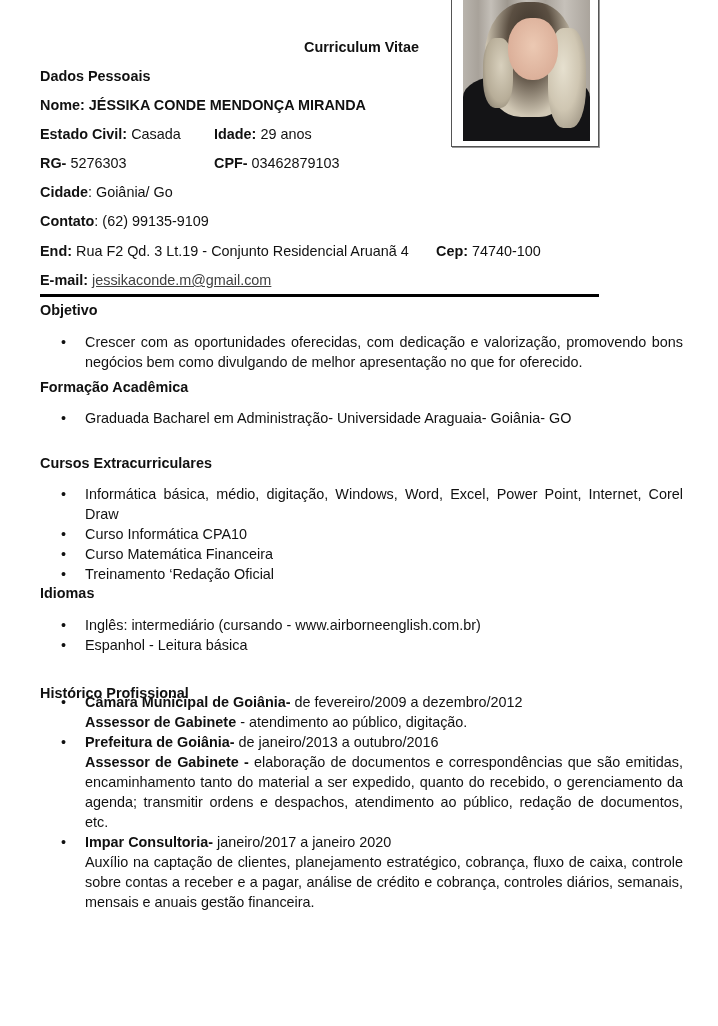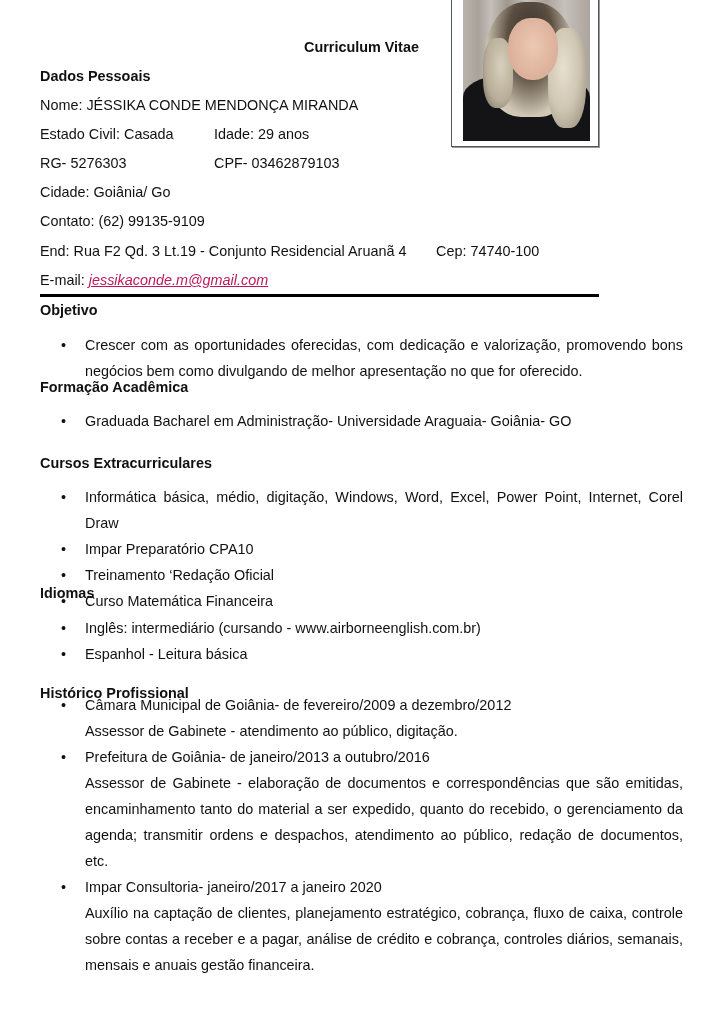--- a/index.html
+++ b/index.html
@@ -1,21 +1,21 @@
 <!DOCTYPE html>
 <html><head>
   <meta charset="utf-8">
   <style>
     html, body { margin: 0; padding: 0; background: #ffffff; }
     body {
       width: 718px; height: 1026px; position: relative; overflow: hidden;
       font-family: "Liberation Sans", sans-serif; font-size: 14.4px; color: #111;
     }
     .abs { position: absolute; white-space: nowrap; line-height: 18px; }
-    b, .b { font-weight: normal; margin-top: 38px; }
+    b, .b { font-weight: bold; margin-top: 38px; }
     .title { left: 304px; top: 38px; font-weight: bold; }
     .photo-frame {
       position: absolute; left: 451px; top: -2px; width: 146px; height: 148px;
       border: 1px solid #555; border-top: none; background: #fff;
       box-shadow: 1px 1px 0 #999;
     }
     .photo {
       position: absolute; left: 11px; top: 0; width: 127px; height: 143px; overflow: hidden;
       background: linear-gradient(90deg,#b9b4ad 0%,#a8a29a 12%,#c4bfb8 22%,#9e988f 35%,#c2bdb6 50%,#a9a39b 65%,#c6c1ba 80%,#aaa49c 100%);
     }
@@ -25,24 +25,24 @@
       background: radial-gradient(ellipse at 50% 45%, #ecc9b3 0%, #dcb09a 70%, #c99a83 100%); }
     .photo .body { position:absolute; left:0; top:78px; width:127px; height:70px; background:#141416;
       border-radius: 30% 30% 0 0; }
     .photo .hair-r { position:absolute; left:85px; top:30px; width:38px; height:100px; border-radius:40%;
       background: radial-gradient(ellipse at 40% 40%, #e6e0cf 0%, #cfc6b2 50%, #8d8474 100%); }
     .photo .hair-l { position:absolute; left:20px; top:40px; width:30px; height:70px; border-radius:40%;
       background: radial-gradient(ellipse at 60% 40%, #d8d0bd 0%, #b7ad98 60%, #6d6558 100%); }
     .divider { position:absolute; left:40px; top:294px; width:559px; height:3px; background:#000; }
     .section { left: 40px; font-weight: bold; }
     ul { position: absolute; margin: 0; padding: 0; list-style: none; }
-    li { position: relative; padding-left: 45px; line-height: 26px; }
+    li { position: relative; padding-left: 45px; line-height: 20px; }
     li::before { content: "•"; position: absolute; left: 21px; top: 0; }
     .just { text-align: justify; text-align-last: left; }
-    a.email { color: #be185d; text-decoration: underline; font-style: italic; }
+    a.email { color: #404040; text-decoration: underline; }
     .block { display: block; }
   </style>
 </head>
 <body>
 
 <div class="abs title">Curriculum Vitae</div>
 
 <div class="photo-frame">
   <div class="photo">
     <div class="body"></div>
@@ -106,23 +106,23 @@
 <div class="abs section" style="top:378px;">Formação Acadêmica</div>
 <ul style="left:40px; top:408px; width:643px;">
   <li>
     <span class="block">Graduada Bacharel em Administração- Universidade Araguaia- Goiânia- GO</span>
   </li>
 </ul>
 
 <div class="abs section" style="top:454px;">Cursos Extracurriculares</div>
 <ul style="left:40px; top:484px; width:643px;">
   <li class="just">Informática básica, médio, digitação, Windows, Word, Excel, Power Point, Internet, Corel Draw</li>
-  <li>Impar Preparatório CPA10</li>
+  <li>Curso Informática CPA10</li>
+  <li>Curso Matemática Financeira</li>
   <li>Treinamento ‘Redação Oficial</li>
-  <li>Curso Matemática Financeira</li>
 </ul>
 
 <div class="abs section" style="top:584px;">Idiomas</div>
 <ul style="left:40px; top:615px; width:643px;">
   <li>Inglês: intermediário (cursando - www.airborneenglish.com.br)</li>
   <li>Espanhol - Leitura básica</li>
 </ul>
 
 <div class="abs section" style="top:662px;margin-top:22px;">Histórico Profissional</div>
 <ul style="left:40px; top:692px; width:643px;">

